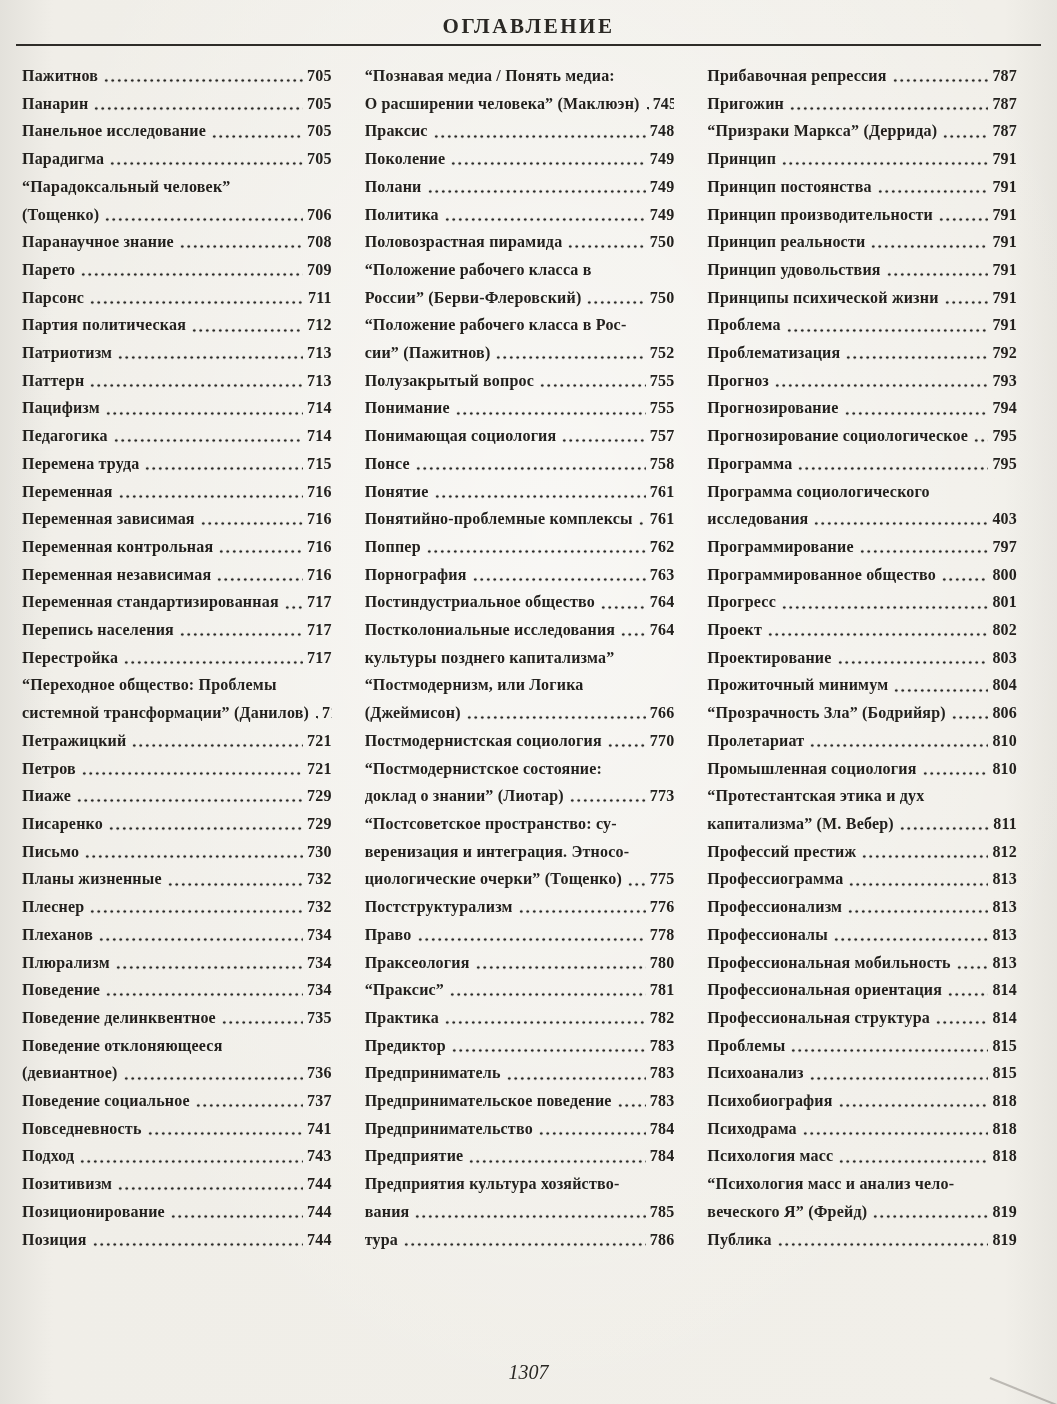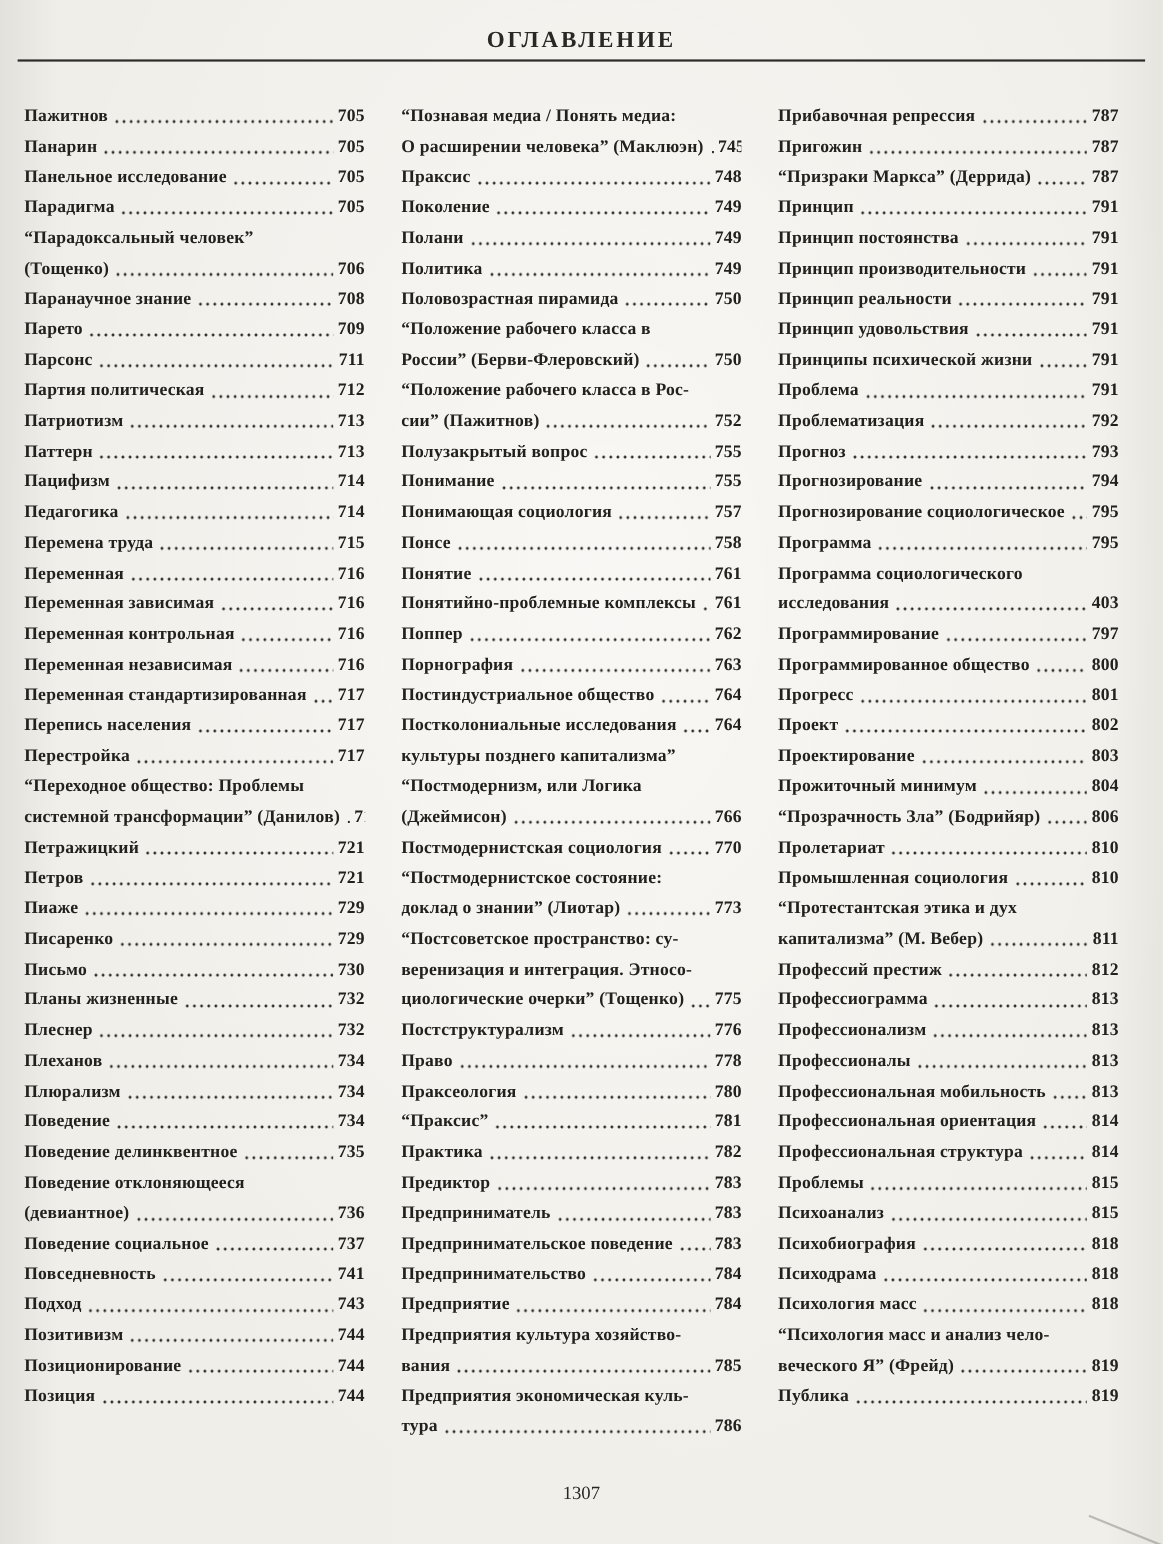--- a/index.html
+++ b/index.html
@@ -21,36 +21,36 @@
     right: -10px;
     bottom: 10px;
     width: 80px;
     height: 2px;
     background: rgba(70,64,58,0.30);
     transform: rotate(22deg);
   }
   .page { position: relative; width: 100%; height: 100%; }
   .title {
     margin: 0;
-    padding-top: 24px;
+    padding-top: 14px;
     text-align: center;
     font-size: 21px;
     font-weight: 700;
     letter-spacing: 2.5px;
     color: #2a2824;
   }
   .rule {
     border: none;
     border-top: 2px solid #2e2c28;
     margin: 5px 16px 0 16px;
   }
   .columns {
     display: flex;
     gap: 33px;
-    padding: 36px 40px 0 22px;
+    padding: 16px 40px 0 22px;
   }
   .column {
     flex: 1 1 0;
     min-width: 0;
     font-size: 16px;
     line-height: 27.7px;
     font-weight: 700;
     letter-spacing: 0.2px;
   }
   .toc-entry { }
@@ -61,26 +61,27 @@
     min-width: 4px;
     margin: 0 4px 0 5px;
     background-image: radial-gradient(circle, #2b2a27 1.05px, rgba(0,0,0,0) 1.45px);
     background-size: 6.5px 6.5px;
     background-repeat: repeat-x;
     background-position: left 0 bottom 6px;
   }
   .page-num { white-space: nowrap; }
   .footer {
     position: absolute;
-    bottom: 36px;
+    bottom: 20px;
     left: 0;
     width: 100%;
     text-align: center;
-    font-size: 17px;
+    font-size: 20px;
     color: #2a2824;
+    font-style: italic;
   }
 </style>
 </head>
 <body>
 
 <div class="page">
   <h1 class="title">ОГЛАВЛЕНИЕ</h1>
   <hr class="rule">
   <div class="columns">
     <div class="column">
@@ -628,23 +629,20 @@
             <span class="entry-text">Предприятия культура хозяйство-</span>
           </div>
           <div class="entry-line">
             <span class="entry-text">вания</span>
             <span class="dots"></span>
             <span class="page-num">785</span>
           </div>
         </div>
         <div class="toc-entry">
           <div class="entry-line">
-            <span class="entry-text">Предприятия экономическая куль-</span>
-          </div>
-          <div class="entry-line">
             <span class="entry-text">тура</span>
             <span class="dots"></span>
             <span class="page-num">786</span>
           </div>
         </div>
       </div>
     <div class="column">
         <div class="toc-entry">
           <div class="entry-line">
             <span class="entry-text">Прибавочная репрессия</span>

